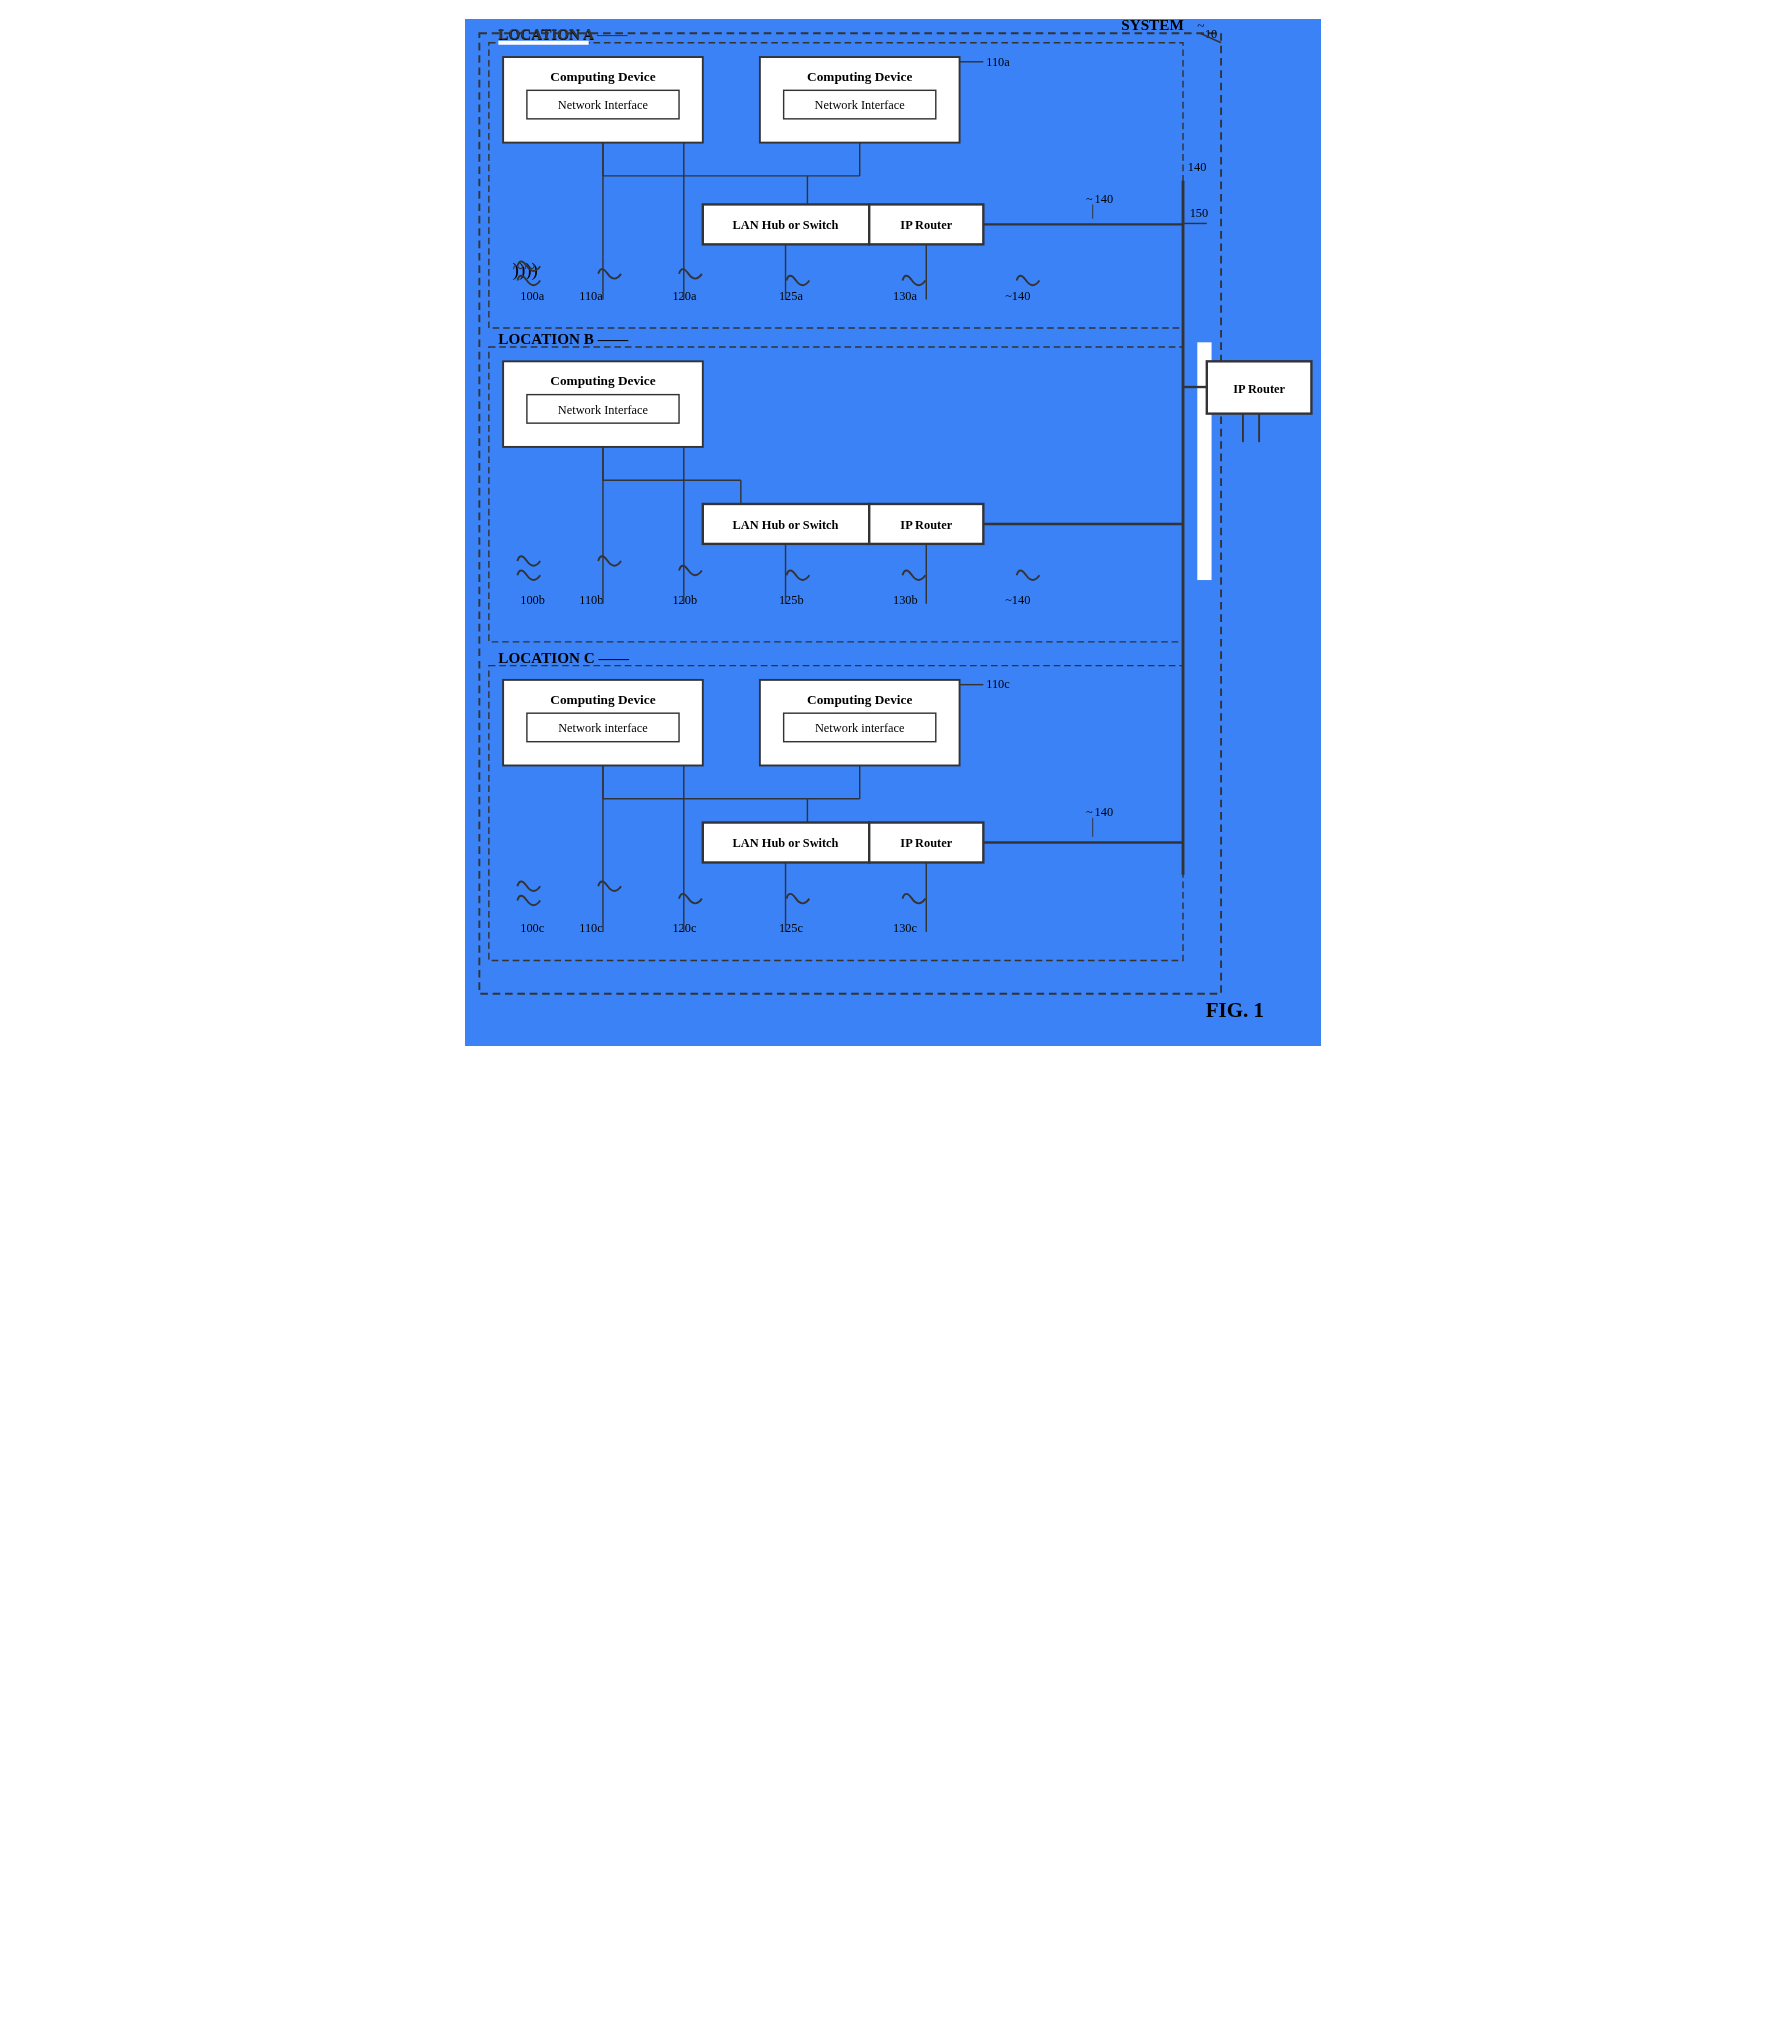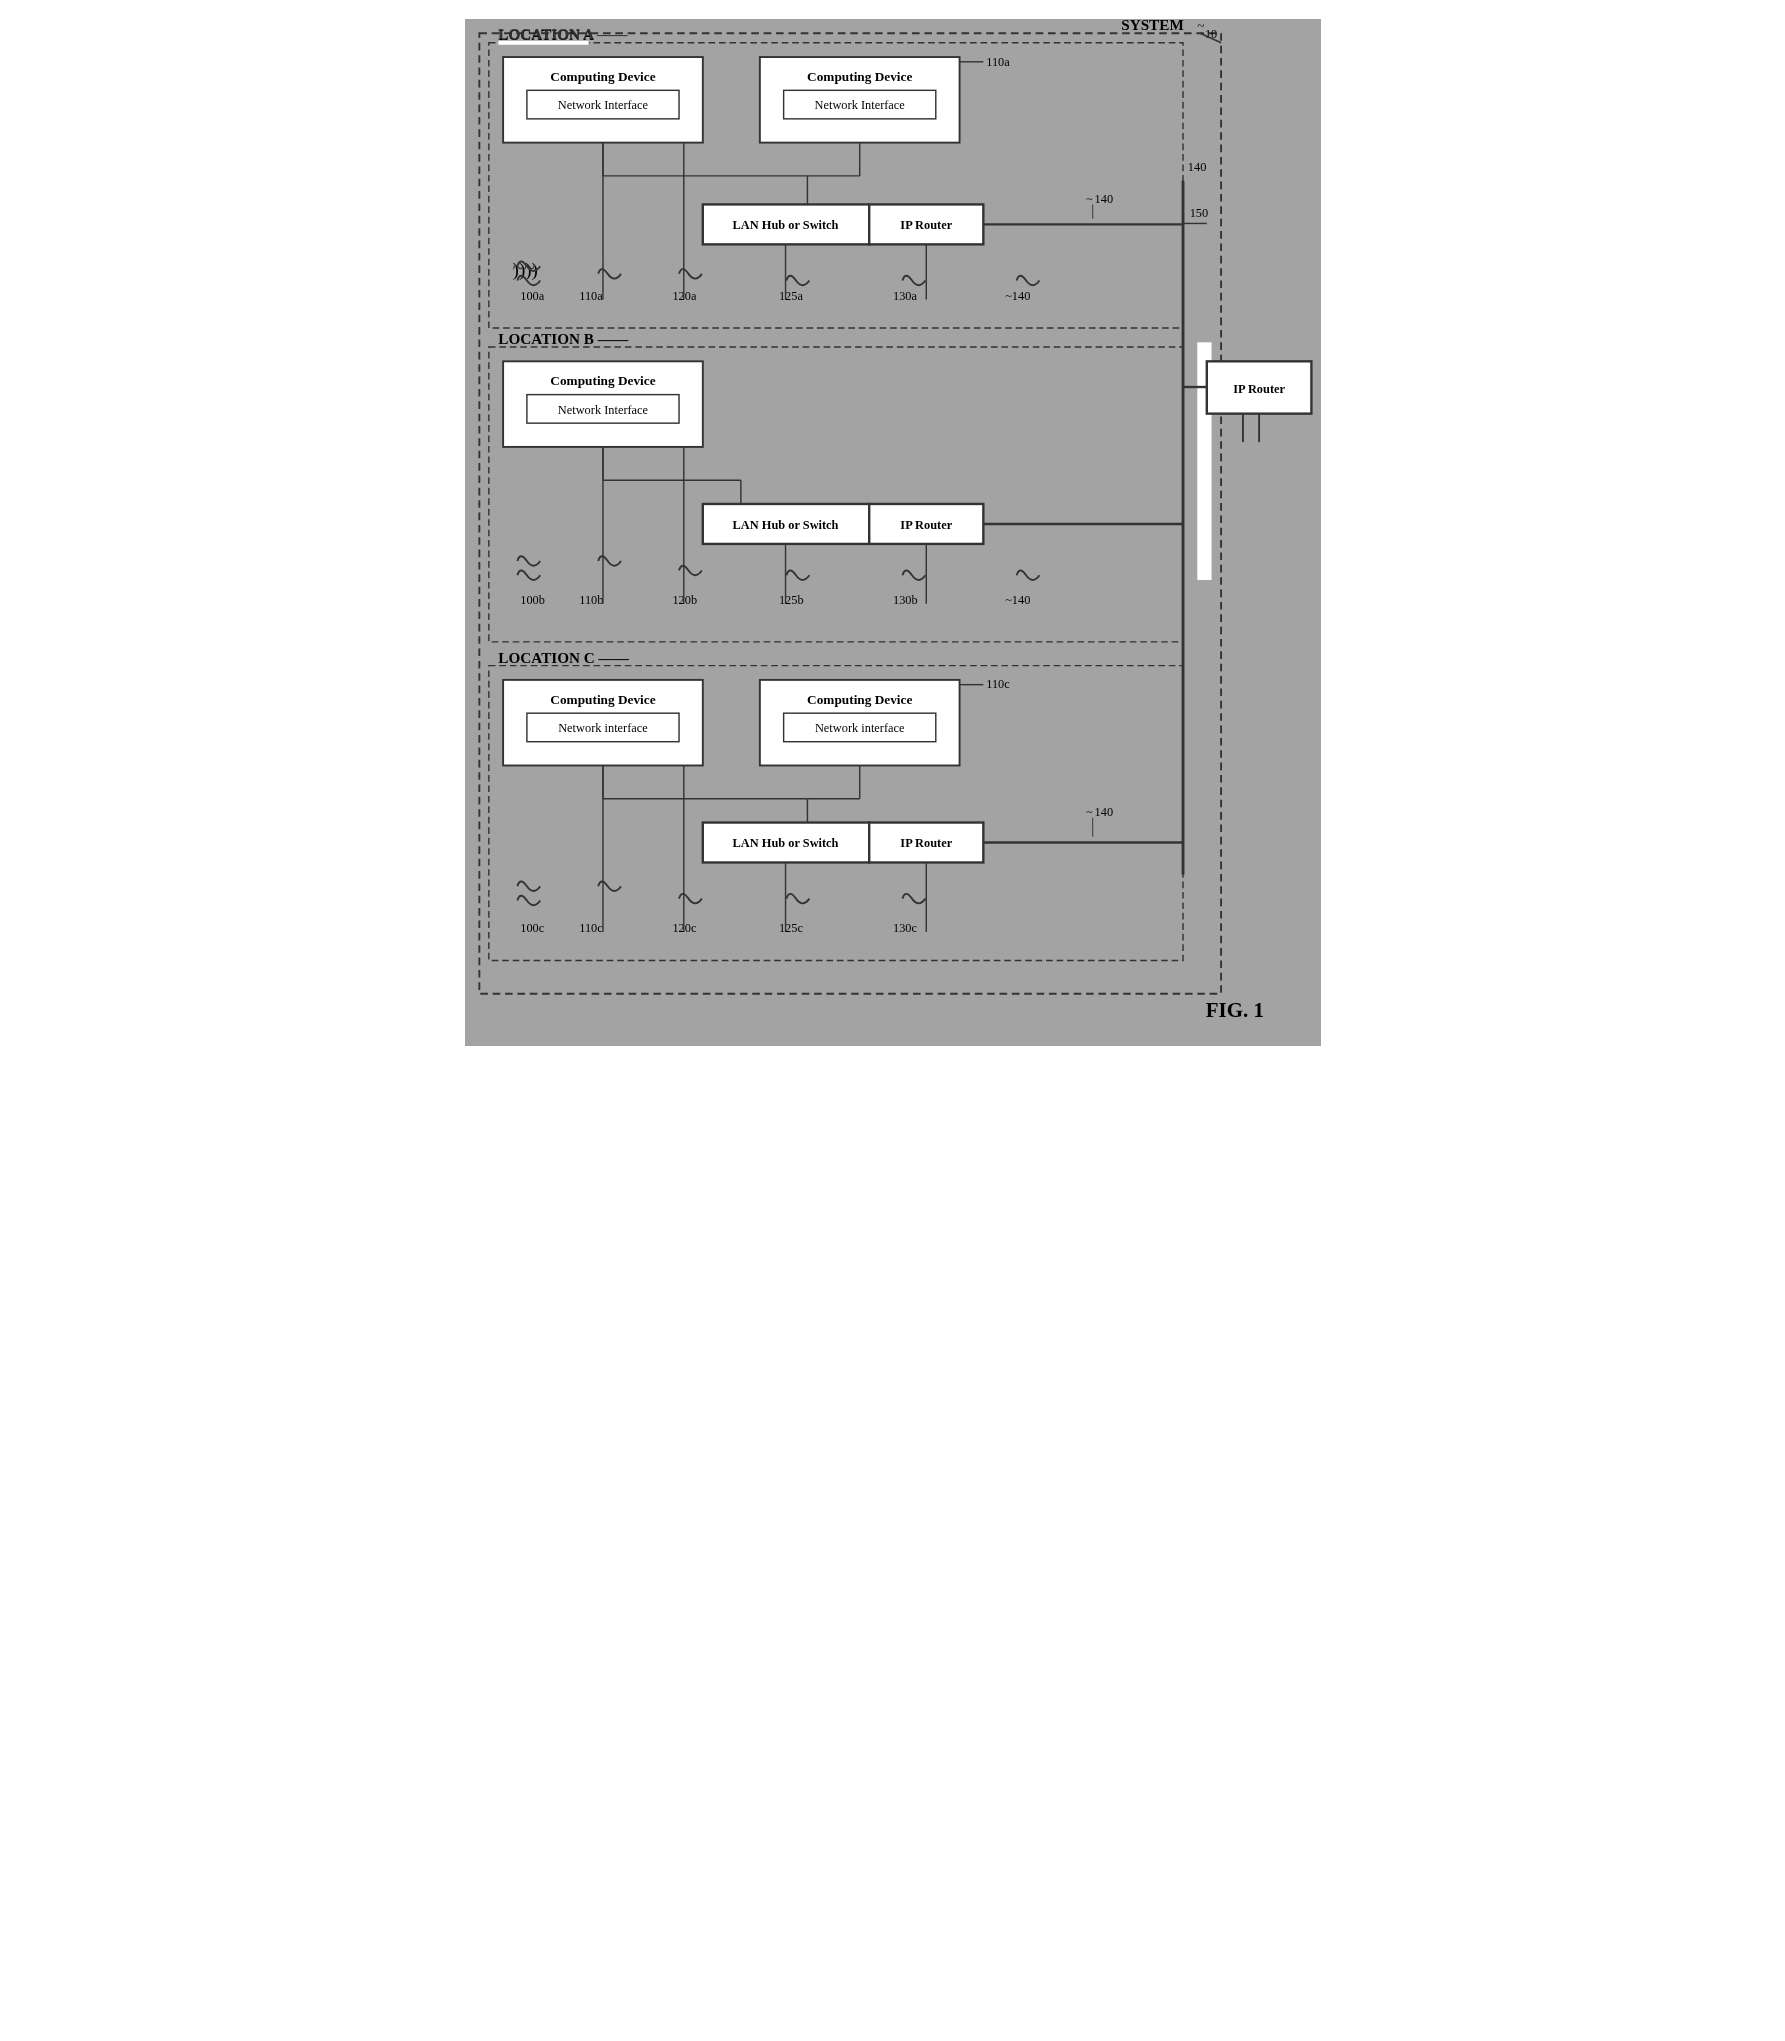--- a/index.html
+++ b/index.html
@@ -7,21 +7,21 @@
       background: #fff;
       font-family: 'Times New Roman', Times, serif;
       display: flex;
       justify-content: center;
       align-items: flex-start;
       padding: 19px;
     }
     .page {
       width: 856px;
       position: relative;
-      background: #a3a3a3;
+      background: #3b82f6;
     }
   </style>
 </head>
 <body>
 
 <div class="page">
   <svg width="856" height="1027" viewBox="0 0 900 1080" style="display:block; font-family: 'Times New Roman', Times, serif;">
 
     <rect x="15" y="15" width="780" height="1010" fill="none" stroke="#333" stroke-width="2" stroke-dasharray="8,5"></rect>
 

